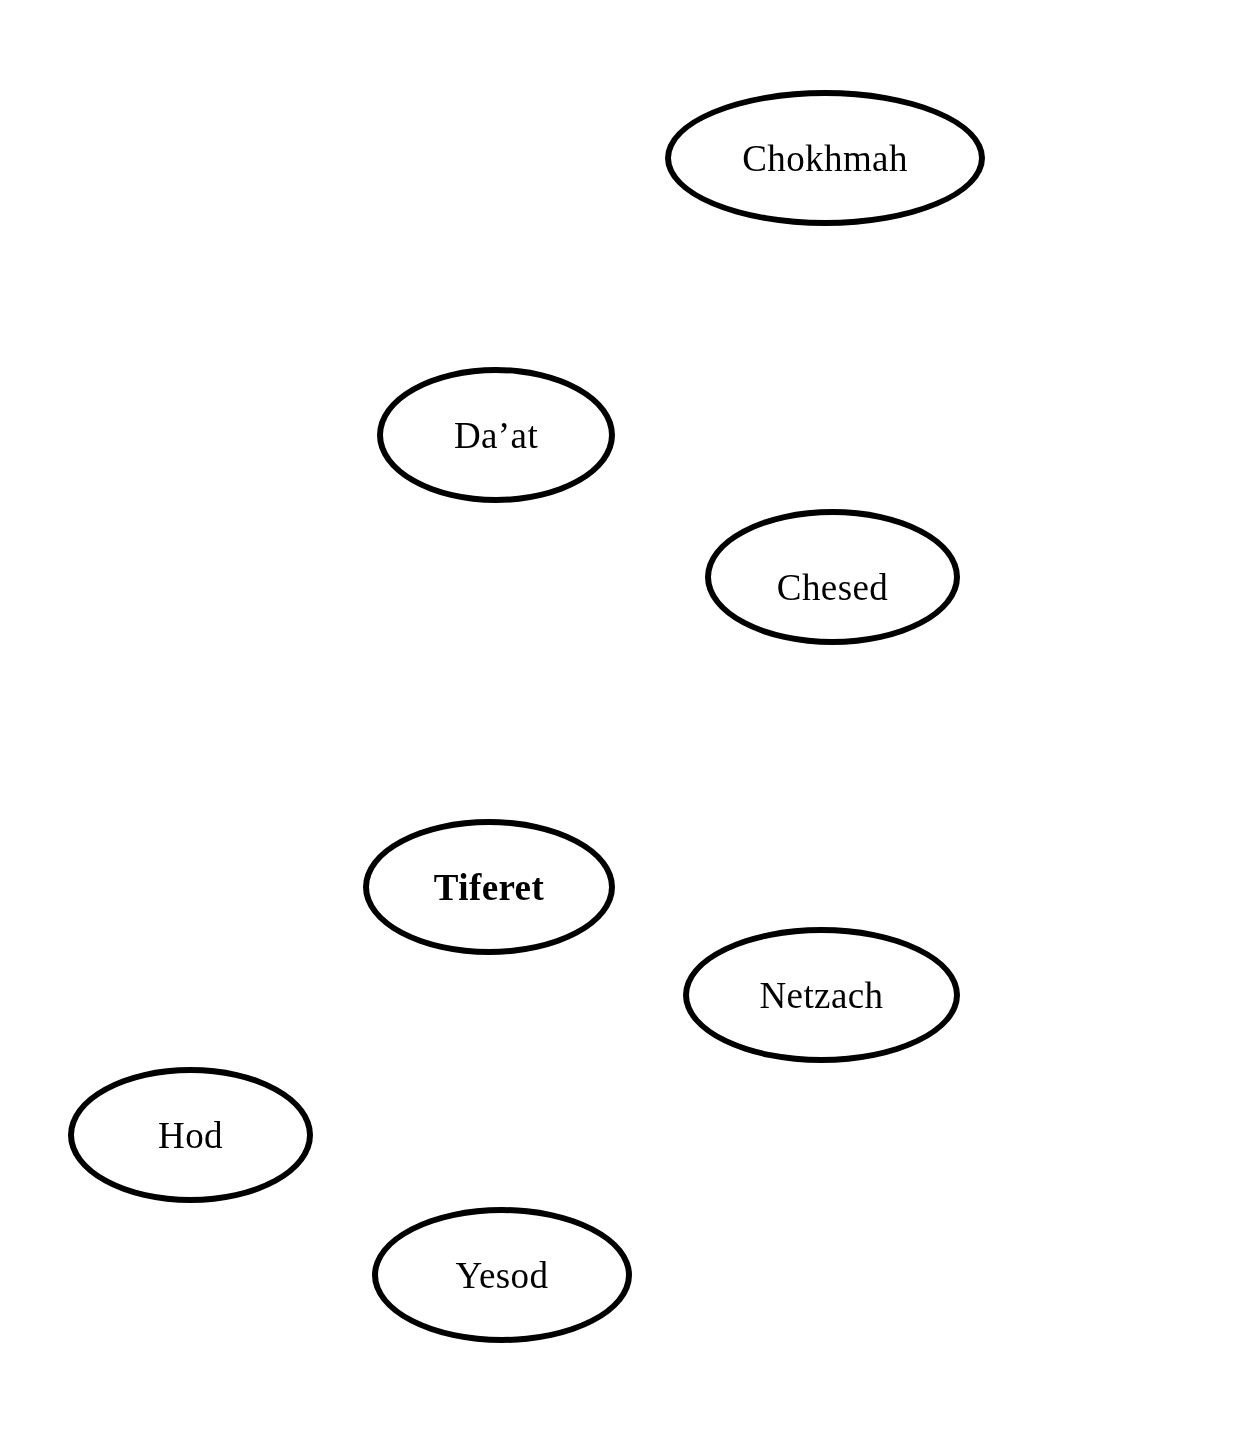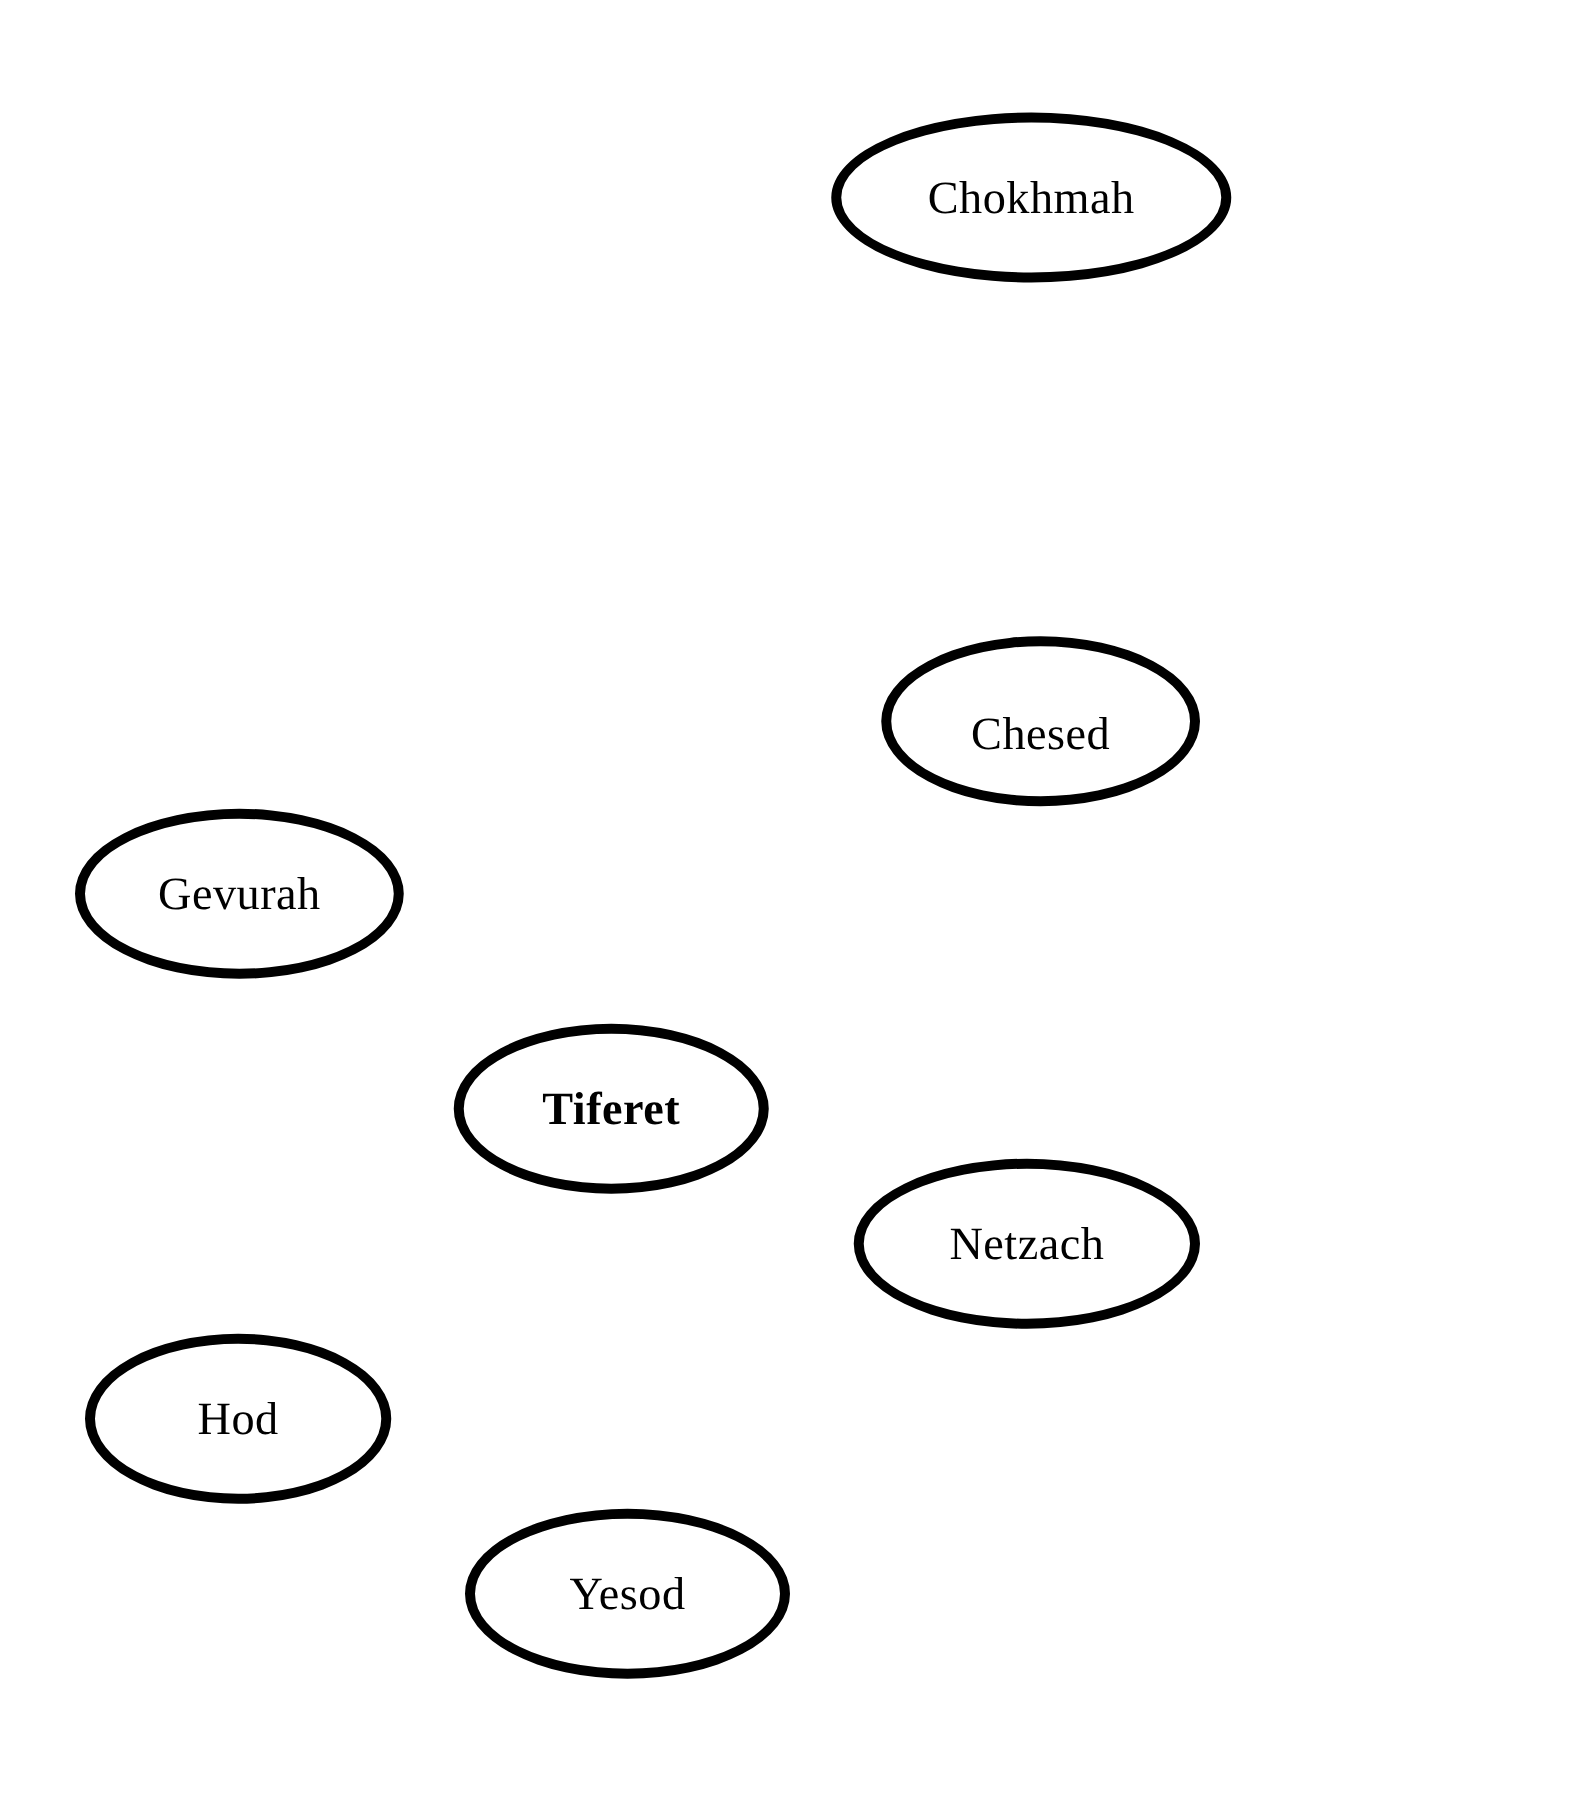--- a/index.html
+++ b/index.html
@@ -13,21 +13,21 @@
   #canvas {
     position: relative;
     width: 1259px;
     height: 1440px;
     background: #ffffff;
     overflow: hidden;
   }
   .node {
     position: absolute;
     box-sizing: border-box;
-    border: 8px solid #be185d;
+    border: 6px solid #be185d;
     border-radius: 50%;
     background: #ffffff;
     display: flex;
     align-items: center;
     justify-content: center;
   }
   .node-label {
     font-family: "Liberation Serif", "DejaVu Serif", serif;
     font-size: 37px;
     line-height: 1;
@@ -36,25 +36,25 @@
     letter-spacing: 0.4px;
   }
 </style>
 </head>
 <body>
 
 <div id="canvas" style="width: 1259px; height: 1440px; background: rgb(255, 255, 255);">
     <div class="node" style="left: 665px; top: 90px; width: 320px; height: 136px; border-color: rgb(0, 0, 0);">
       <span class="node-label" style="color: rgb(0, 0, 0);">Chokhmah</span>
     </div>
+    <div class="node" style="left: 377px; top: 367px; width: 238px; height: 136px; border-color: rgb(0, 0, 0);">
+      <span class="node-label" style="color: rgb(0, 0, 0);">Da’at</span>
+    </div>
     <div class="node" style="left: 705px; top: 509px; width: 255px; height: 136px; border-color: rgb(0, 0, 0);">
       <span class="node-label" style="color: rgb(0, 0, 0); margin-top: 20px;">Chesed</span>
-    </div>
-    <div class="node" style="left: 60px; top: 647px; width: 263px; height: 136px; border-color: rgb(0, 0, 0);">
-      <span class="node-label" style="color: rgb(0, 0, 0);">Gevurah</span>
     </div>
     <div class="node" style="left: 363px; top: 819px; width: 252px; height: 136px; border-color: rgb(0, 0, 0); font-weight: bold;">
       <span class="node-label" style="color: rgb(0, 0, 0);">Tiferet</span>
     </div>
     <div class="node" style="left: 683px; top: 927px; width: 277px; height: 136px; border-color: rgb(0, 0, 0);">
       <span class="node-label" style="color: rgb(0, 0, 0); font-family: Liberation Serif, serif;">Netzach</span>
     </div>
     <div class="node" style="left: 68px; top: 1067px; width: 245px; height: 136px; border-color: rgb(0, 0, 0);">
       <span class="node-label" style="color: rgb(0, 0, 0);">Hod</span>
     </div>

